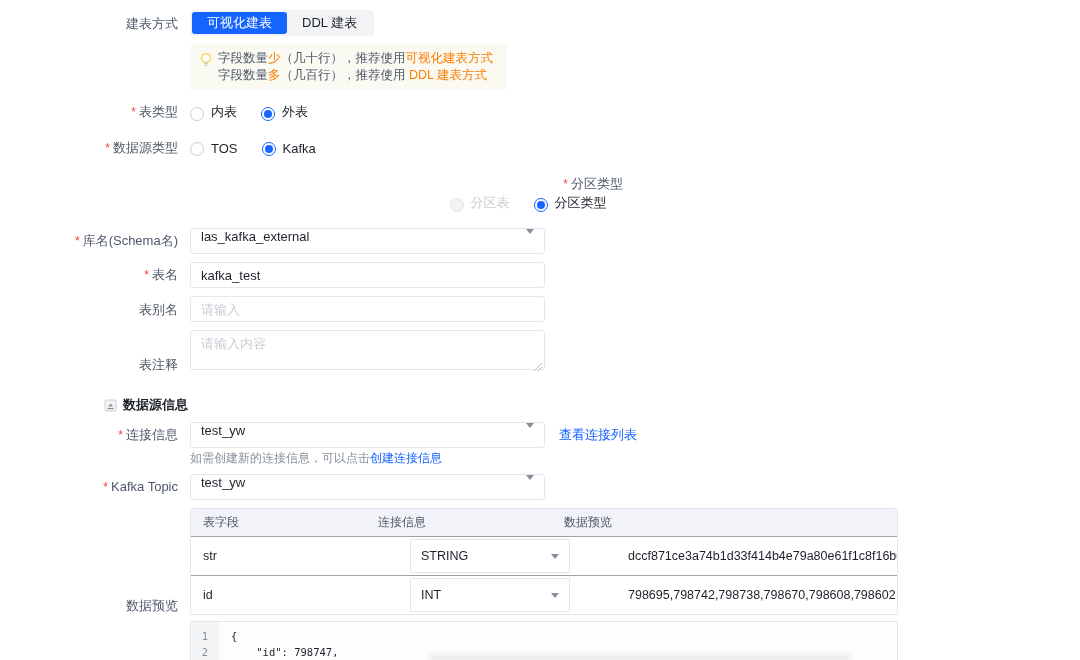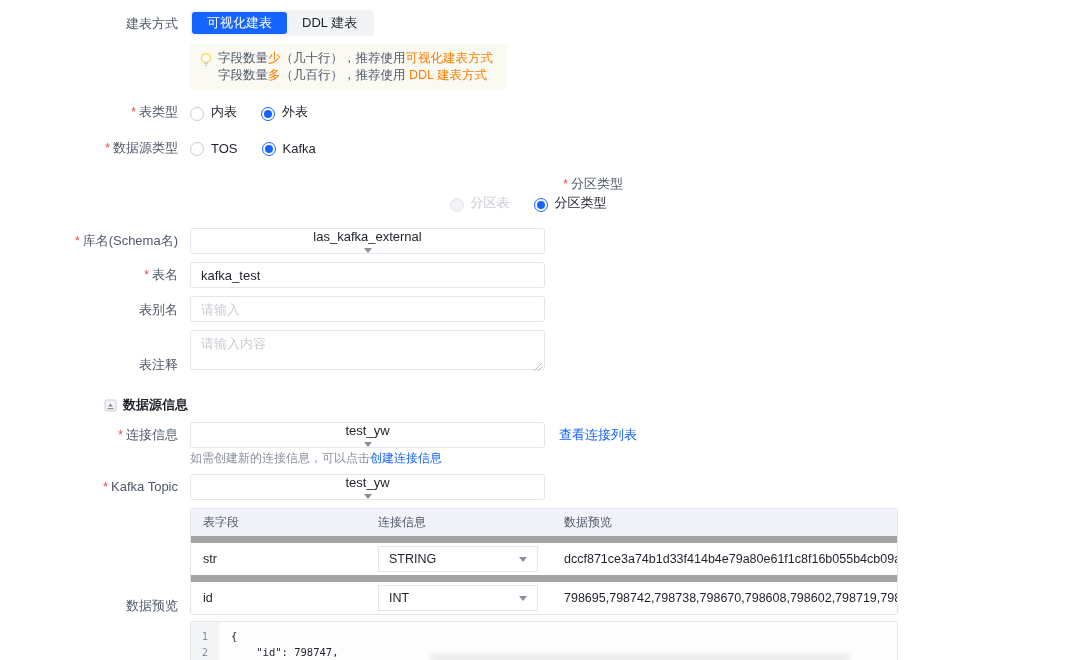--- a/index.html
+++ b/index.html
@@ -41,21 +41,21 @@
   .radio-lab { font-size:13px; margin-left:7px; color:#1d2129; }
   .radio-lab.dis { color:#c9cdd4; }
 
   
   .row-field { margin-bottom:8px; }
   .ctl { width:355px; height:26px; border:1px solid #e5e6eb; border-radius:3px;
     background:#fff; font-size:13px; color:#1d2129; padding:0 10px;
     font-family:"Liberation Sans","DejaVu Sans",sans-serif; }
   input.ctl { outline:none; }
   input.ctl::placeholder { color:#c9cdd4; }
-  .select { display:flex; align-items:center; justify-content:space-between; cursor:pointer;flex-direction:column; }
+  .select { display:flex; justify-content:space-between; cursor:pointer; }
   .caret { width:0; height:0; border-left:4px solid transparent;
     border-right:4px solid transparent; border-top:5px solid #86909c; flex:none; }
   textarea.ctl { height:40px; resize:none; padding:5px 10px; line-height:16px; position:relative; }
   textarea.ctl::placeholder { color:#c9cdd4; }
   .ta-wrap { position:relative; width:355px; }
   .ta-wrap .grip { position:absolute; right:3px; bottom:3px; width:8px; height:8px;
     background:
       linear-gradient(135deg, transparent 0 46%, #b9bec6 46% 54%, transparent 54% 72%, #b9bec6 72% 80%, transparent 80%);
   }
   .row-textarea { margin-bottom:22px; }
@@ -73,26 +73,26 @@
   .helper { font-size:12px; color:#86909c; line-height:16px; }
   .helper a, .link-blue { color:#1664ff; text-decoration:none; cursor:pointer; }
   .row-kafka { margin-bottom:8px; }
 
   
   .row-table { margin-bottom:6px; }
   .row-table .lbl { padding-top:5px; }
   .ptable { width:708px; border:1px solid #e5e6eb; border-radius:3px; overflow:hidden; background:#fff; }
   .hrow { display:flex; background:#f2f3f8; }
   .hcell { font-size:12px; color:#4e5969; padding:5px 12px; }
-  .drow { display:flex; border-top:7px solid #a3a3a3; align-items:center; height:39px; }
+  .drow { display:flex; border-top:1px solid #a3a3a3; align-items:center; height:39px;gap:32px; }
   .c1 { width:175px; flex:none; }
   .c2 { width:186px; flex:none; }
   .c3 { flex:1; min-width:0; }
   .dcell { padding:0 12px; font-size:12.5px; color:#1d2129; white-space:nowrap; overflow:hidden; }
-  .cell-select { width:160px; height:26px; border:1px solid #e5e6eb; border-radius:0;
+  .cell-select { width:160px; height:34px; border:1px solid #e5e6eb; border-radius:0;
     display:flex; align-items:center; justify-content:space-between; padding:0 10px;
     font-size:12.5px; background:#fff; cursor:pointer; }
 
   
   .row-code { }
   .row-code .lbl { padding-top:4px; }
   .codeblock { width:708px; border:1px solid #e5e6eb; border-radius:2px;
     background:#fdfdfe; display:flex; overflow:hidden; }
   .gutter { flex:none; width:28px; background:#f4f5f7; padding:6px 0; }
   .lno { font-family:"DejaVu Sans Mono","Liberation Mono",monospace; font-size:10.5px;

